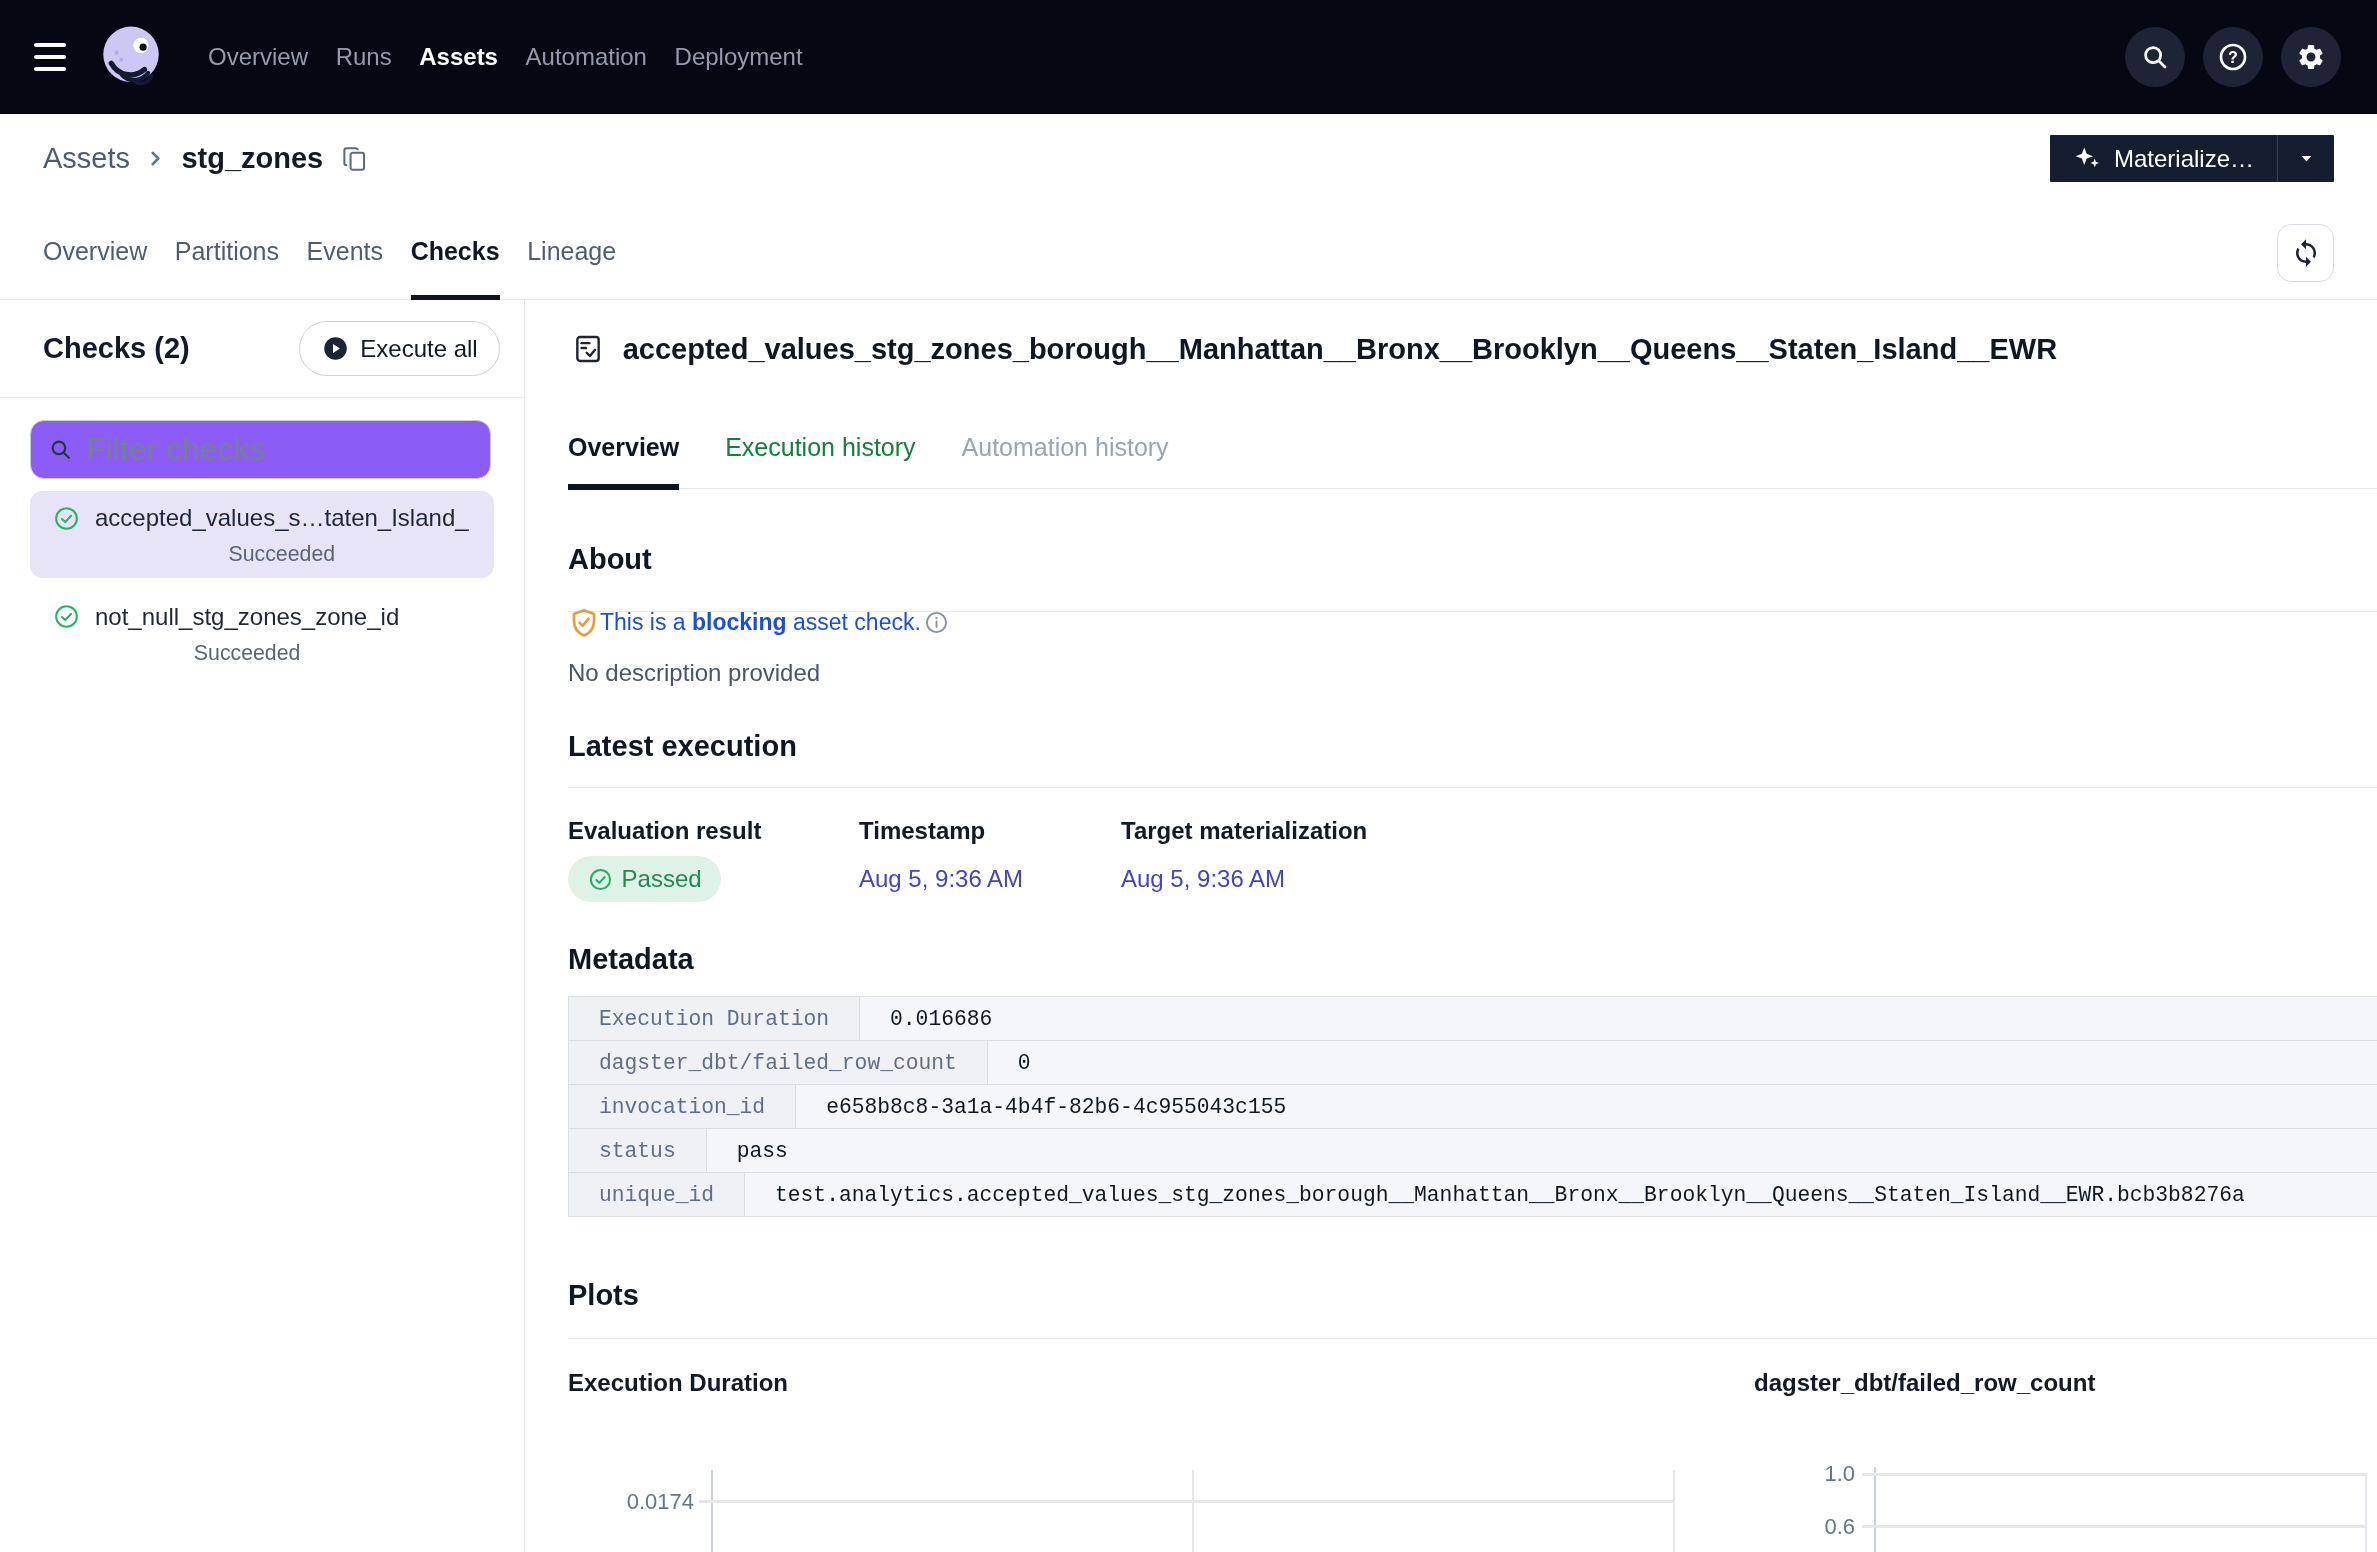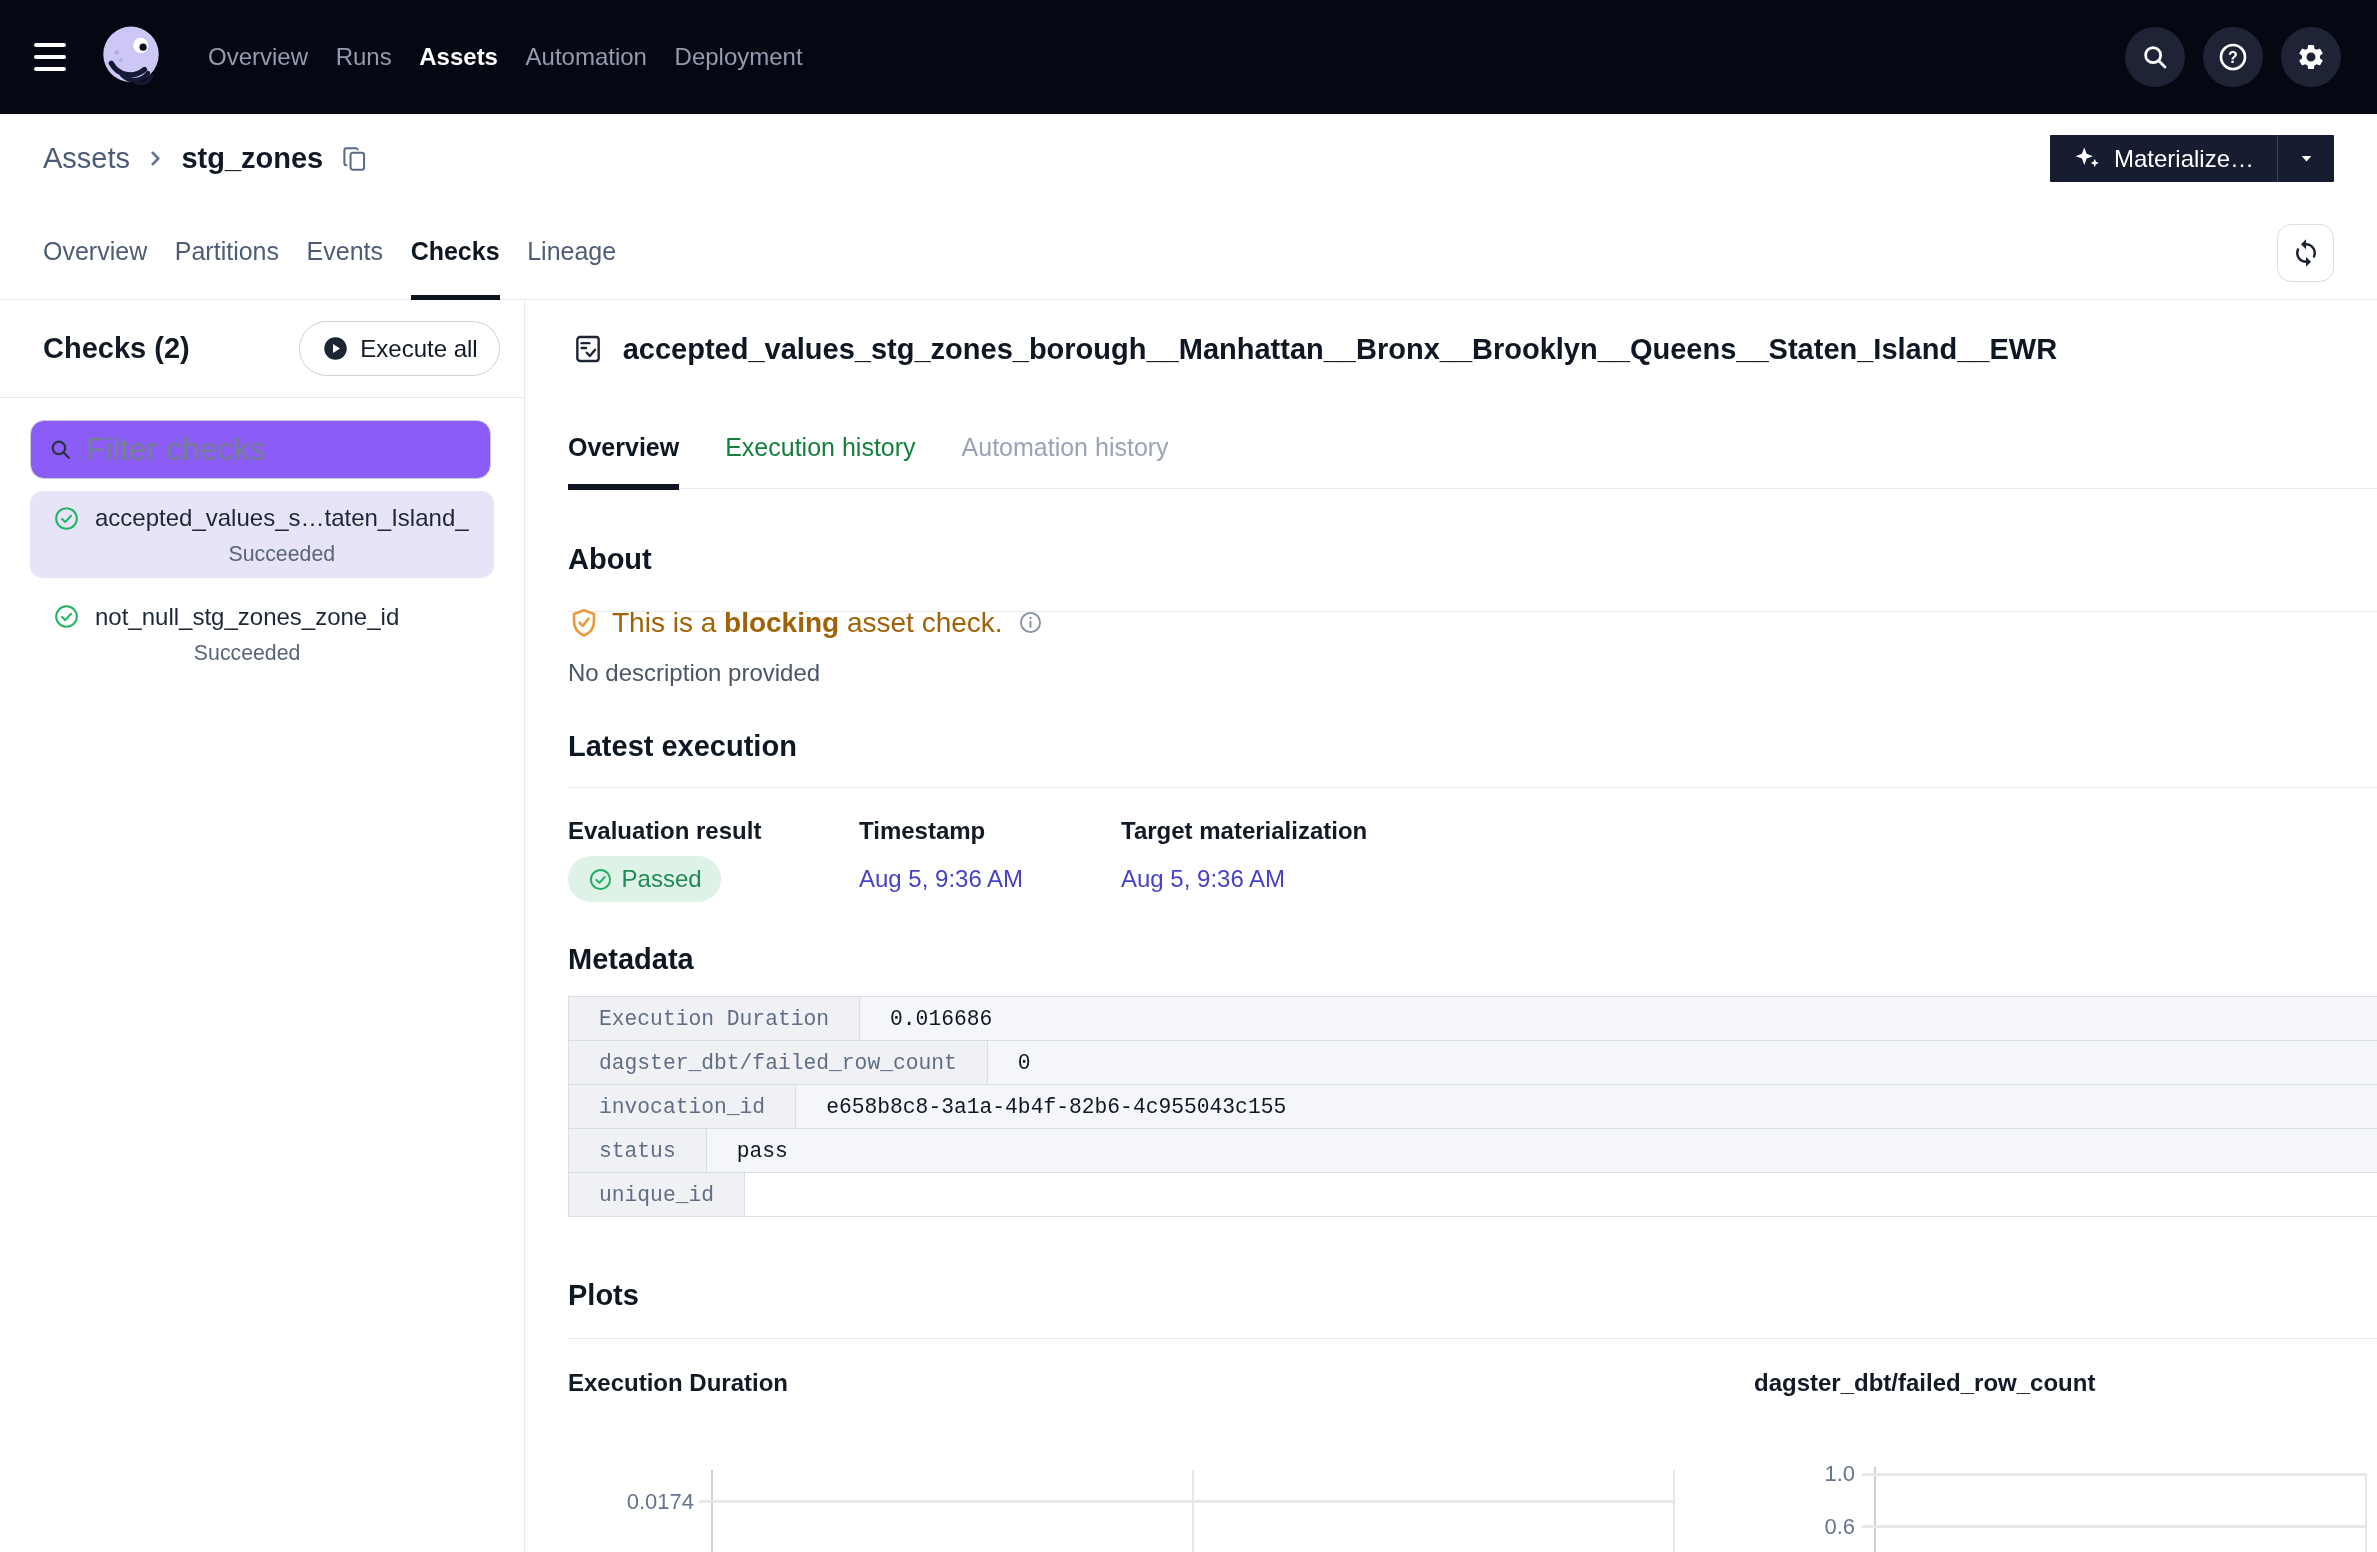--- a/index.html
+++ b/index.html
@@ -57,21 +57,21 @@
   .check-title { font-size:29px; font-weight:700; color:#0F1722; white-space:nowrap; overflow:hidden; }
   .check-tabs { position:absolute; left:43px; right:0; top:106px; height:83px; border-bottom:1.8px solid #E7EAEF; display:flex; gap:46px; align-items:center; }
   .ctab { font-size:25px; font-weight:500; color:#15803d; position:relative; height:100%; display:flex; align-items:center; cursor:pointer; }
   .ctab.active { color:#0E1621; font-weight:700; }
   .ctab.active::after { content:""; position:absolute; left:0; right:0; bottom:-1.8px; height:6.2px; background:#0D1420; }
   .ctab.disabled { color:#9AA4B5; }
 
   .section-h { position:absolute; left:43px; font-size:29px; font-weight:700; color:#0F1722; line-height:34px; }
   .divider { position:absolute; left:43px; right:0; border-top:1.8px solid #E7EAEF; }
 
-  .blocking-row { position:absolute; left:43px; top:303px; height:39px; display:flex; align-items:center; gap:12px; font-size:28px; color:#a16207; }
+  .blocking-row { position:absolute; left:43px; top:303px; height:39px; display:flex; align-items:center; gap:0; font-size:23px; color:#1d4ed8; }
   .no-desc { position:absolute; left:43px; top:359px; font-size:24px; color:#4A5565; line-height:27px; }
 
   .col-header { position:absolute; top:517px; font-size:24px; font-weight:700; color:#121A26; line-height:27px; }
   .passed-badge { position:absolute; left:43px; top:556px; height:46px; border-radius:23px; background:#DFF2E7; display:flex; align-items:center; gap:9px; padding:0 19.6px; }
   .passed-badge span { font-size:24px; color:#1F8A52; }
   .exec-link { position:absolute; top:565px; font-size:24px; color:#4643C5; line-height:27px; text-decoration:none; cursor:pointer; }
 
   .meta-table { position:absolute; left:43px; right:0; top:696px; border-top:1.8px solid #D9DEE5; border-left:1.8px solid #D9DEE5; font-family:"Liberation Mono", monospace; }
   .meta-row { display:flex; height:44px; border-bottom:1.8px solid #D9DEE5; }
   .meta-key { flex:0 0 auto; background:#EFF1F5; border-right:1.8px solid #D9DEE5; display:flex; align-items:center; padding:0 30px; font-size:21.3px; color:#5F6E85; white-space:nowrap; }
@@ -300,20 +300,21 @@
       <div class="meta-row">
         <span class="meta-key">invocation_id</span>
         <span class="meta-value">e658b8c8-3a1a-4b4f-82b6-4c955043c155</span>
       </div>
       <div class="meta-row">
         <span class="meta-key">status</span>
         <span class="meta-value">pass</span>
       </div>
       <div class="meta-row">
         <span class="meta-key">unique_id</span>
+        <span class="meta-value">test.analytics.accepted_values_stg_zones_borough__Manhattan__Bronx__Brooklyn__Queens__Staten_Island__EWR.bcb3b8276a</span>
       </div>
     </div>
 
     <h2 class="section-h" style="top:978px;">Plots</h2>
     <div class="divider" style="top:1038px;"></div>
 
     <span class="chart-title" style="left:43px;">Execution Duration</span>
     <span class="chart-title" style="left:1229px;">dagster_dbt/failed_row_count</span>
 
     <div>

